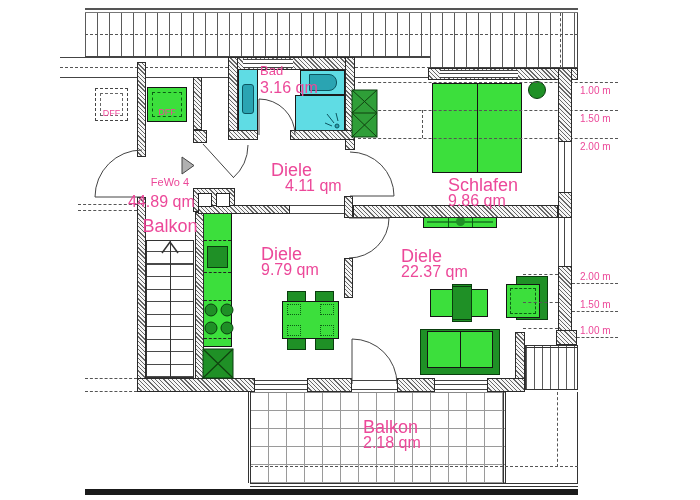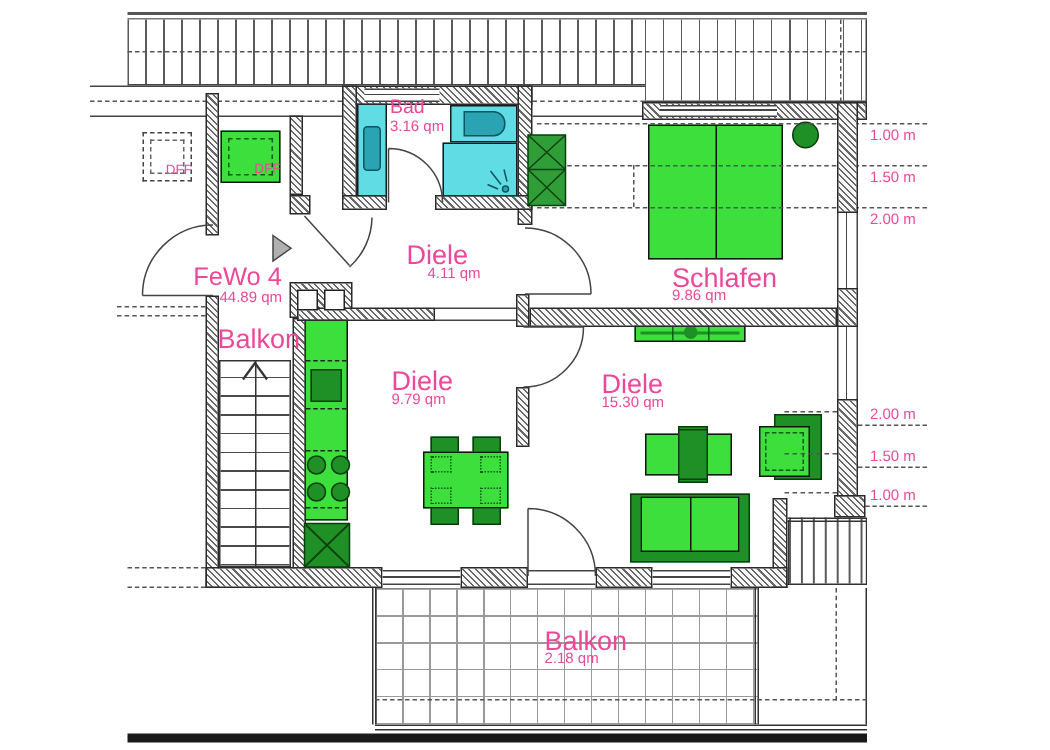--- a/index.html
+++ b/index.html
@@ -15,24 +15,24 @@
   .dash-v{border-left:1px dashed #555;width:0}
   .win-h{background-color:#fff;background-image:linear-gradient(to bottom,transparent calc(50% - 1px),#444 calc(50% - 1px),#444 50%,transparent 50%);border-top:1px solid #444;border-bottom:1px solid #444}
   .win-v{background-color:#fff;background-image:linear-gradient(to right,transparent calc(50% - 1px),#444 calc(50% - 1px),#444 50%,transparent 50%);border-left:1px solid #444;border-right:1px solid #444}
   .open-h{background:#fff;border-top:1px solid #444;border-bottom:1px solid #444}
   .gfill{background:var(--furniture-green,#3cdf3c);border:1px solid #141414}
   .dgfill{background:var(--furniture-green-dark,#1f9026);border:1px solid #0a3d0e}
   .cyan{background:var(--sanitary-cyan,#5fdce4);border:1px solid #1a1a1a}
   .teal{background:var(--sanitary-teal,#2aa4b2);border:1px solid #0c5560}
   .lbl{color:#ec4899;white-space:nowrap;line-height:1.1}
   .room-name{font-size:18px}
-  .room-area{font-size:10px}
+  .room-area{font-size:16px}
   .meas{font-size:10px}
   .small{font-size:9px}
-  .ctr{text-align:right}
+  .ctr{text-align:center}
   .dot-sq{border:1px dotted #0a5c14}
 </style>
 </head>
 <body>
 
 <div id="plan">
 
   <div class="abs" style="left:85px;top:8px;width:493px;height:5px;border-top:2px solid #555;border-bottom:1px solid #777"></div>
   <div class="abs rafters" style="left:85px;top:13px;width:345px;height:44px"></div>
   <div class="abs rafters" style="left:430px;top:13px;width:148px;height:55px;border-right:1px solid #444"></div>
@@ -184,38 +184,38 @@
     <g>
       <rect x="203" y="349" width="30" height="29" style="fill:var(--furniture-green-dark,#1f9026)" stroke="#0a3d0e"></rect>
       <path d="M203,349 L233,378 M233,349 L203,378" stroke="#10410f" stroke-width="1.2" fill="none"></path>
     </g>
     <g>
       <circle cx="337" cy="126" r="2" style="fill:var(--sanitary-teal,#2aa4b2)" stroke="#0c5560"></circle>
       <path d="M334,123 L327,114 M332,126 L325,123 M338,121 L336,113" stroke="#0c5560" stroke-width="1" fill="none"></path>
     </g>
   </svg>
 
-  <div class="abs lbl ctr" style="left:128px;top:176px;width:60px;font-size:17px">FeWo 4</div>
+  <div class="abs lbl ctr" style="left:140px;top:176px;width:60px;font-size:11px">FeWo 4</div>
   <div class="abs lbl ctr room-area" style="left:128px;top:193px;width:60px">44.89 qm</div>
   <div class="abs lbl ctr room-name" style="left:140px;top:217px;width:60px">Balkon</div>
 
   <div class="abs lbl" style="left:260px;top:64px;font-size:13px">Bad</div>
   <div class="abs lbl room-area" style="left:260px;top:79px">3.16 qm</div>
 
   <div class="abs lbl room-name" style="left:271px;top:161px">Diele</div>
   <div class="abs lbl room-area" style="left:285px;top:177px">4.11 qm</div>
 
   <div class="abs lbl room-name" style="left:448px;top:176px">Schlafen</div>
   <div class="abs lbl room-area" style="left:448px;top:192px">9.86 qm</div>
 
   <div class="abs lbl room-name" style="left:261px;top:245px">Diele</div>
   <div class="abs lbl room-area" style="left:261px;top:261px">9.79 qm</div>
 
   <div class="abs lbl room-name" style="left:401px;top:247px">Diele</div>
-  <div class="abs lbl room-area" style="left:401px;top:263px">15.30 qm</div>
+  <div class="abs lbl room-area" style="left:401px;top:263px">22.37 qm</div>
 
   <div class="abs lbl room-name" style="left:363px;top:418px">Balkon</div>
   <div class="abs lbl room-area" style="left:363px;top:434px">2.18 qm</div>
 
   <div class="abs lbl small ctr" style="left:95px;top:109px;width:33px">DFF</div>
   <div class="abs lbl small ctr" style="left:147px;top:108px;width:40px">DFF</div>
 
   <div class="abs lbl meas" style="left:580px;top:85px">1.00 m</div>
   <div class="abs lbl meas" style="left:580px;top:113px">1.50 m</div>
   <div class="abs lbl meas" style="left:580px;top:141px">2.00 m</div>

